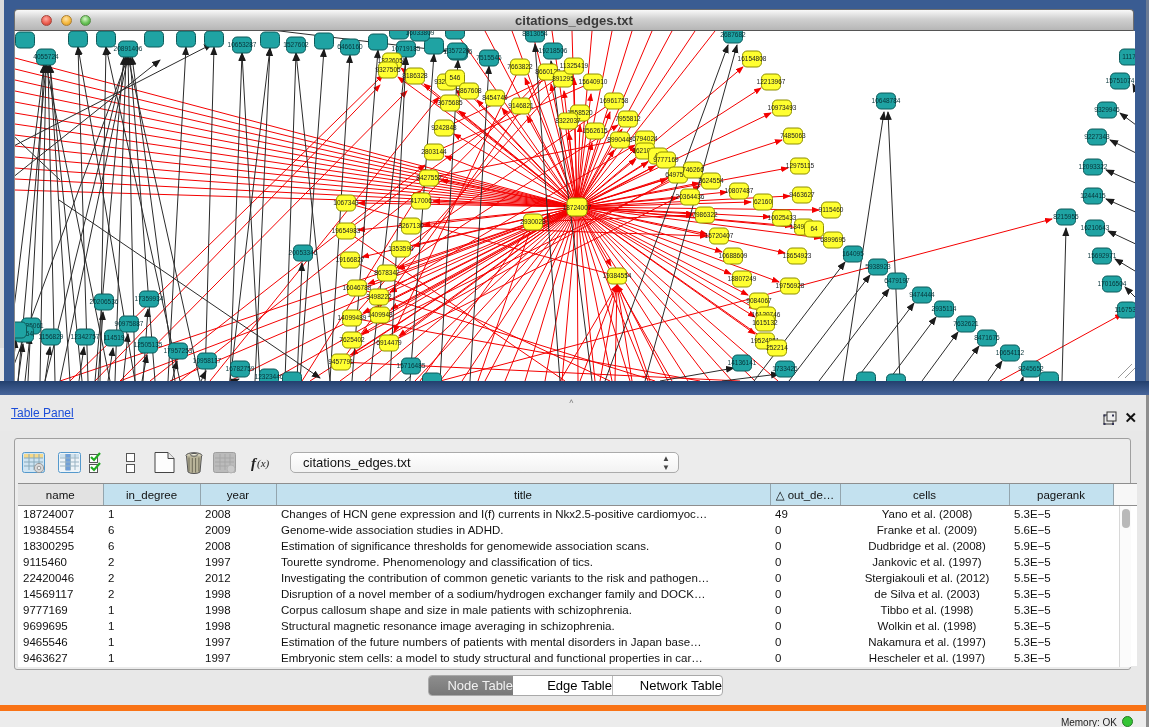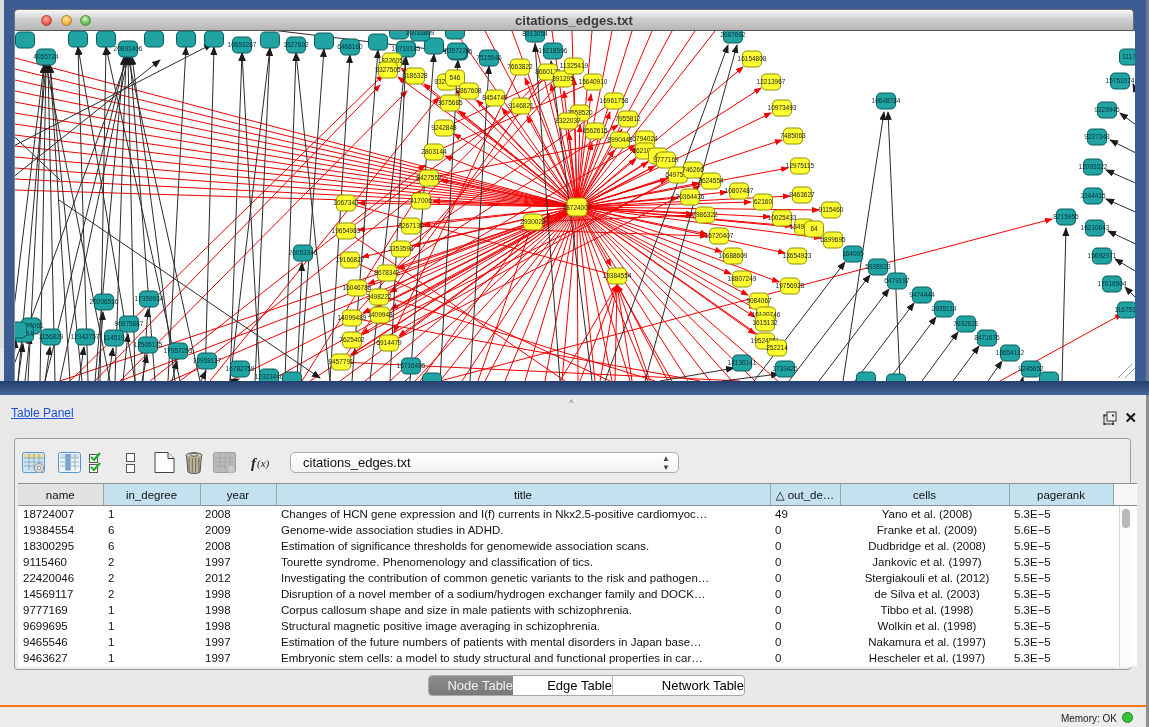--- a/index.html
+++ b/index.html
@@ -36,24 +36,24 @@
 td.c5 { text-align:center; }
 .c0 { width:85px; } .c1 { width:97px; } .c2 { width:76px; } .c3 { width:494px; }
 .c4 { width:70px; } .c5 { width:169px; } .c6 { width:104px; } .c7 { width:24px; }
 #vscroll { position:absolute; left:1104px; top:67px; width:12px; height:161px; background:#fbfbfb; border-left:1px solid #d8d8d8; }
 #vthumb { position:absolute; left:2px; top:3px; width:8px; height:19px; background:#b9b9b9; border-radius:4px; }
 #tabs { position:absolute; left:428px; top:675px; height:21px; display:flex;
   border:1px solid #a9a9a9; border-radius:4px; overflow:hidden; background:#fff; font-size:13px; }
 #tabs div { padding-top:2px; height:100%; text-align:right; }
 #tabs div:nth-child(1) { width:84px; }
 #tabs div:nth-child(2) { width:99px; }
-#tabs div:nth-child(3) { width:132px; }
+#tabs div:nth-child(3) { width:110px; }
 #tabs .sel { background:linear-gradient(#8d8d8d,#787878); color:#f2f2f2; }
 #tabs .sep { border-left:1px solid #bbb; }
-#status { position:absolute; left:0; top:705px; width:1149px; height:22px; background:#ececec; border-top:2px solid #f97316; }
+#status { position:absolute; left:0; top:705px; width:1149px; height:22px; background:#ececec; border-top:6px solid #f97316; }
 #status .m { position:absolute; right:32px; top:6px; font-size:10px; color:#222; }
 #status .dot { position:absolute; right:16px; top:5px; width:11px; height:11px; border-radius:50%;
   background:#35c535; border:1px solid #267a26; }
 #grstrip { position:absolute; left:1146px; top:395px; width:3px; height:332px; background:#8e8e8e; }
 .icon { position:absolute; top:12px; }
 #flicon { position:absolute; right:32px; top:16px; width:14px; height:14px; }
 #xicon { position:absolute; right:12px; top:14px; font-size:15px; font-weight:bold; color:#111; }
 #caret { position:absolute; left:569px; top:397px; font-size:8px; color:#777; }
 </style></head>
 <body>
@@ -745,21 +745,21 @@
           <td class="c3">Corpus callosum shape and size in male patients with schizophrenia.</td>
           <td class="c4">0</td>
           <td class="c5">Tibbo et al. (1998)</td>
           <td class="c6">5.3E−5</td>
           <td class="c7"></td>
         </tr>
 <tr>
           <td class="c0">9699695</td>
           <td class="c1">1</td>
           <td class="c2">1998</td>
-          <td class="c3">Structural magnetic positive image averaging in schizophrenia.</td>
+          <td class="c3">Structural magnetic resonance image averaging in schizophrenia.</td>
           <td class="c4">0</td>
           <td class="c5">Wolkin et al. (1998)</td>
           <td class="c6">5.3E−5</td>
           <td class="c7"></td>
         </tr>
 <tr>
           <td class="c0">9465546</td>
           <td class="c1">1</td>
           <td class="c2">1997</td>
           <td class="c3">Estimation of the future numbers of patients with mental disorders in Japan base…</td>

